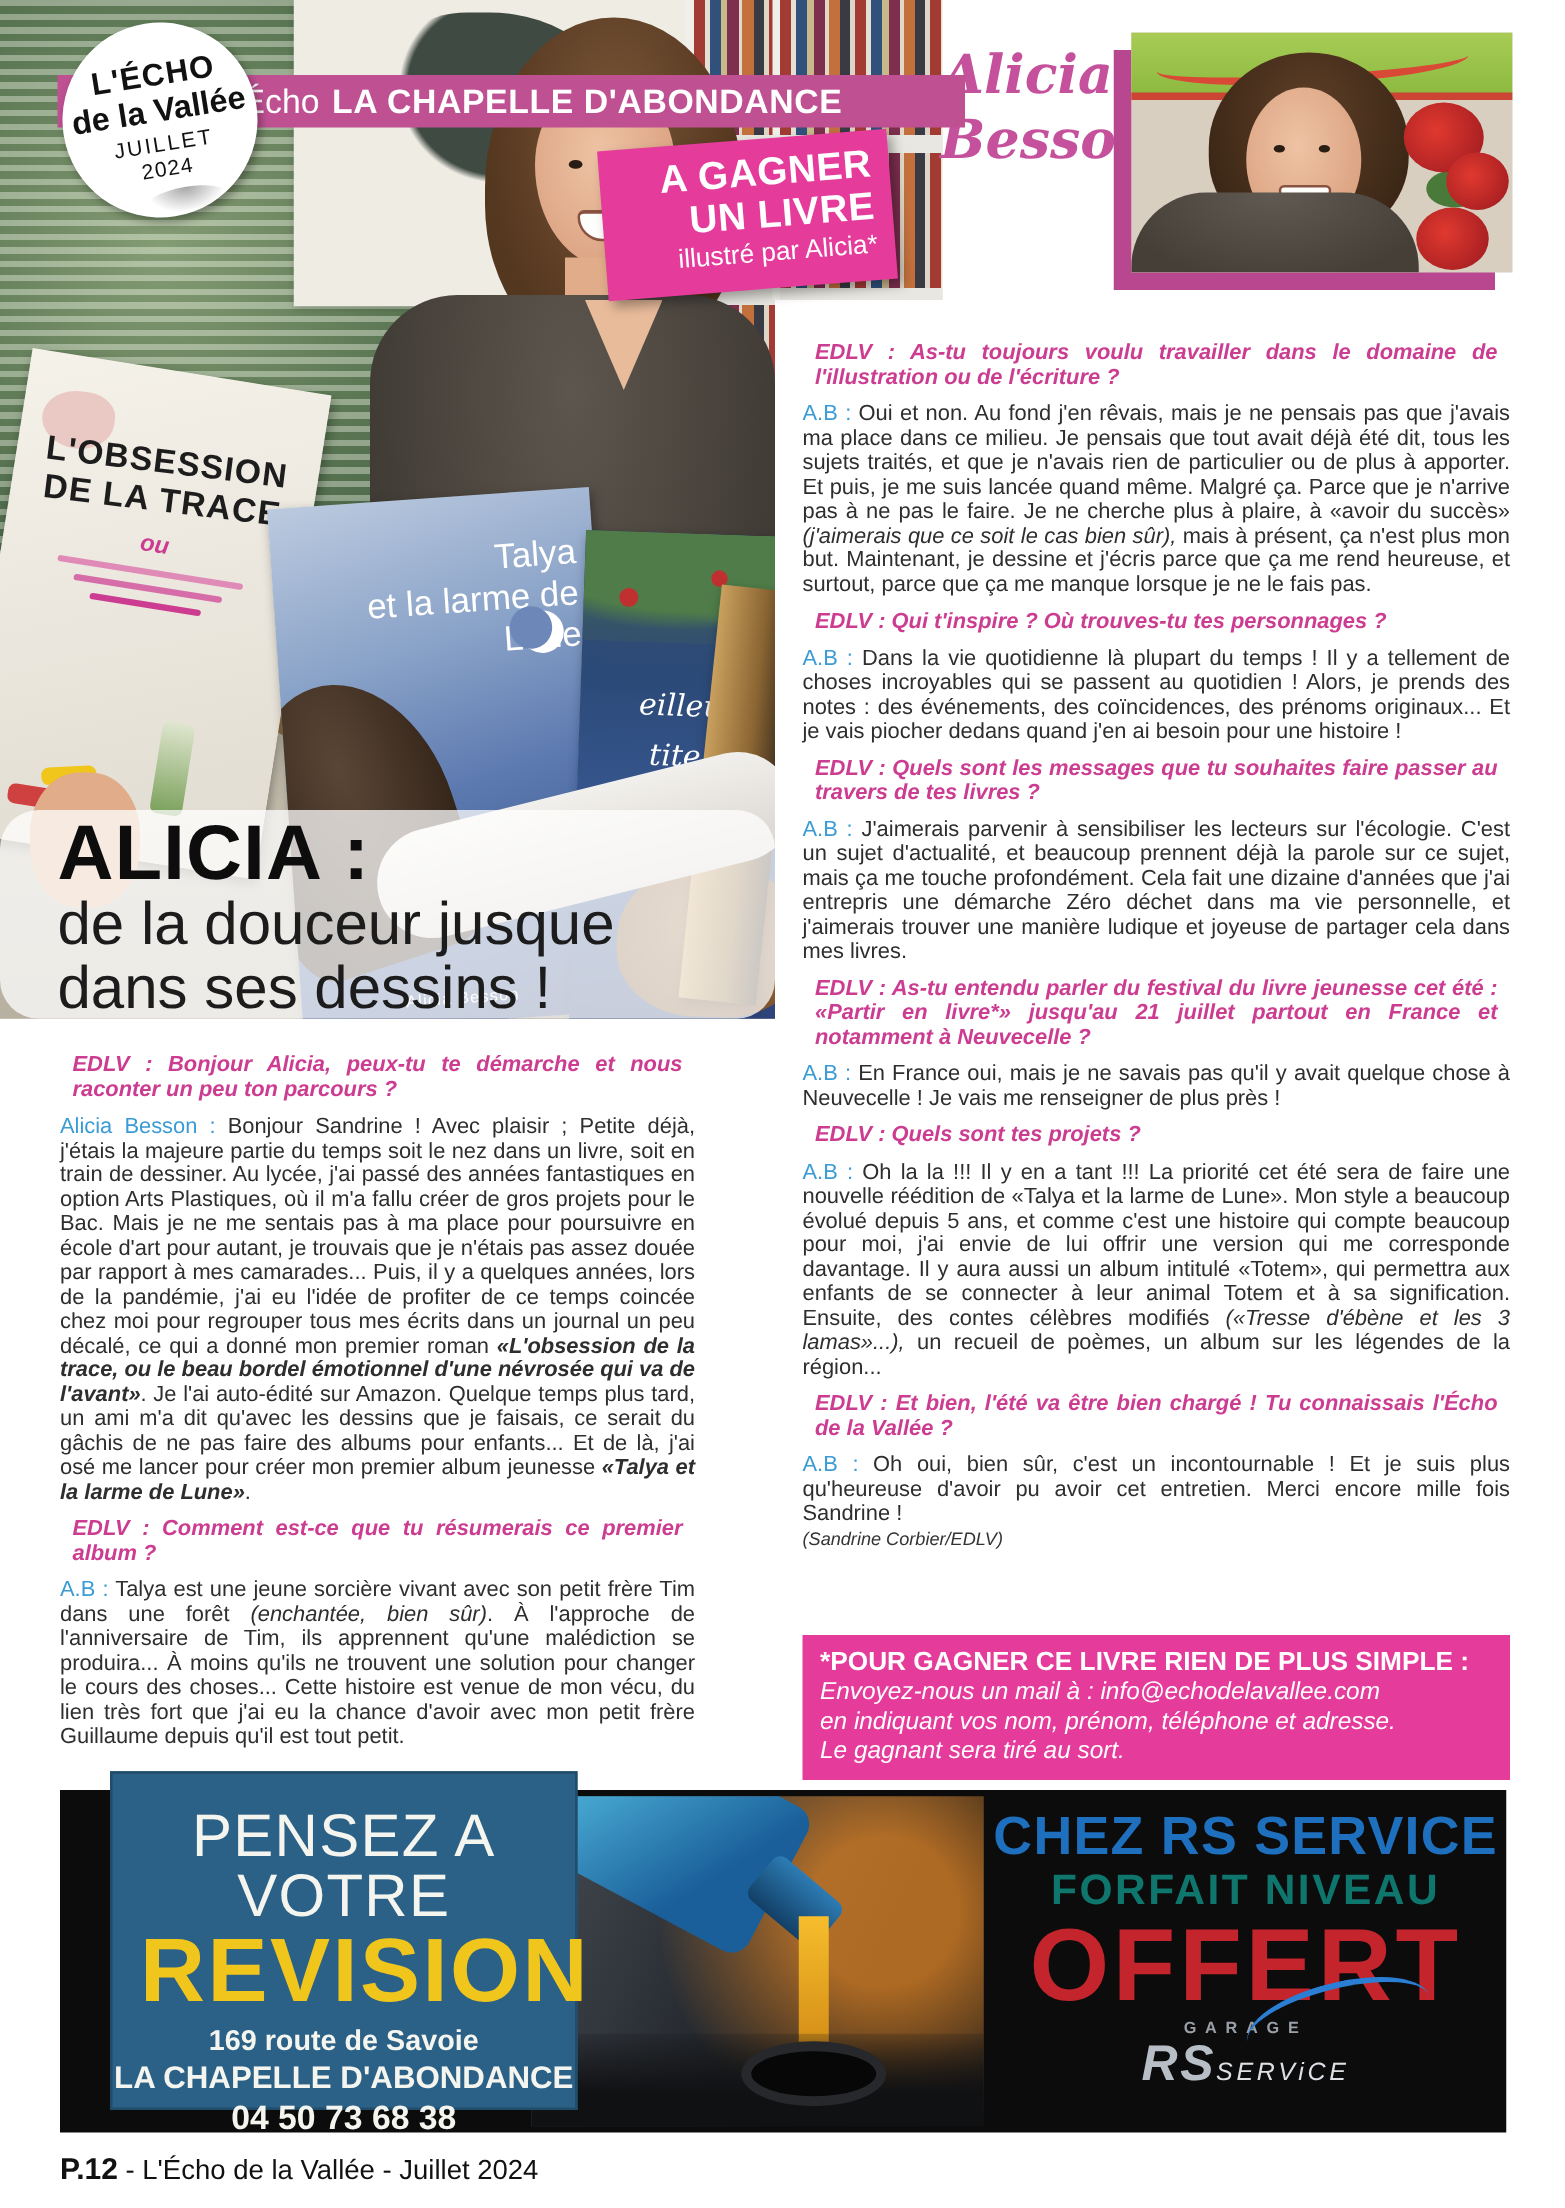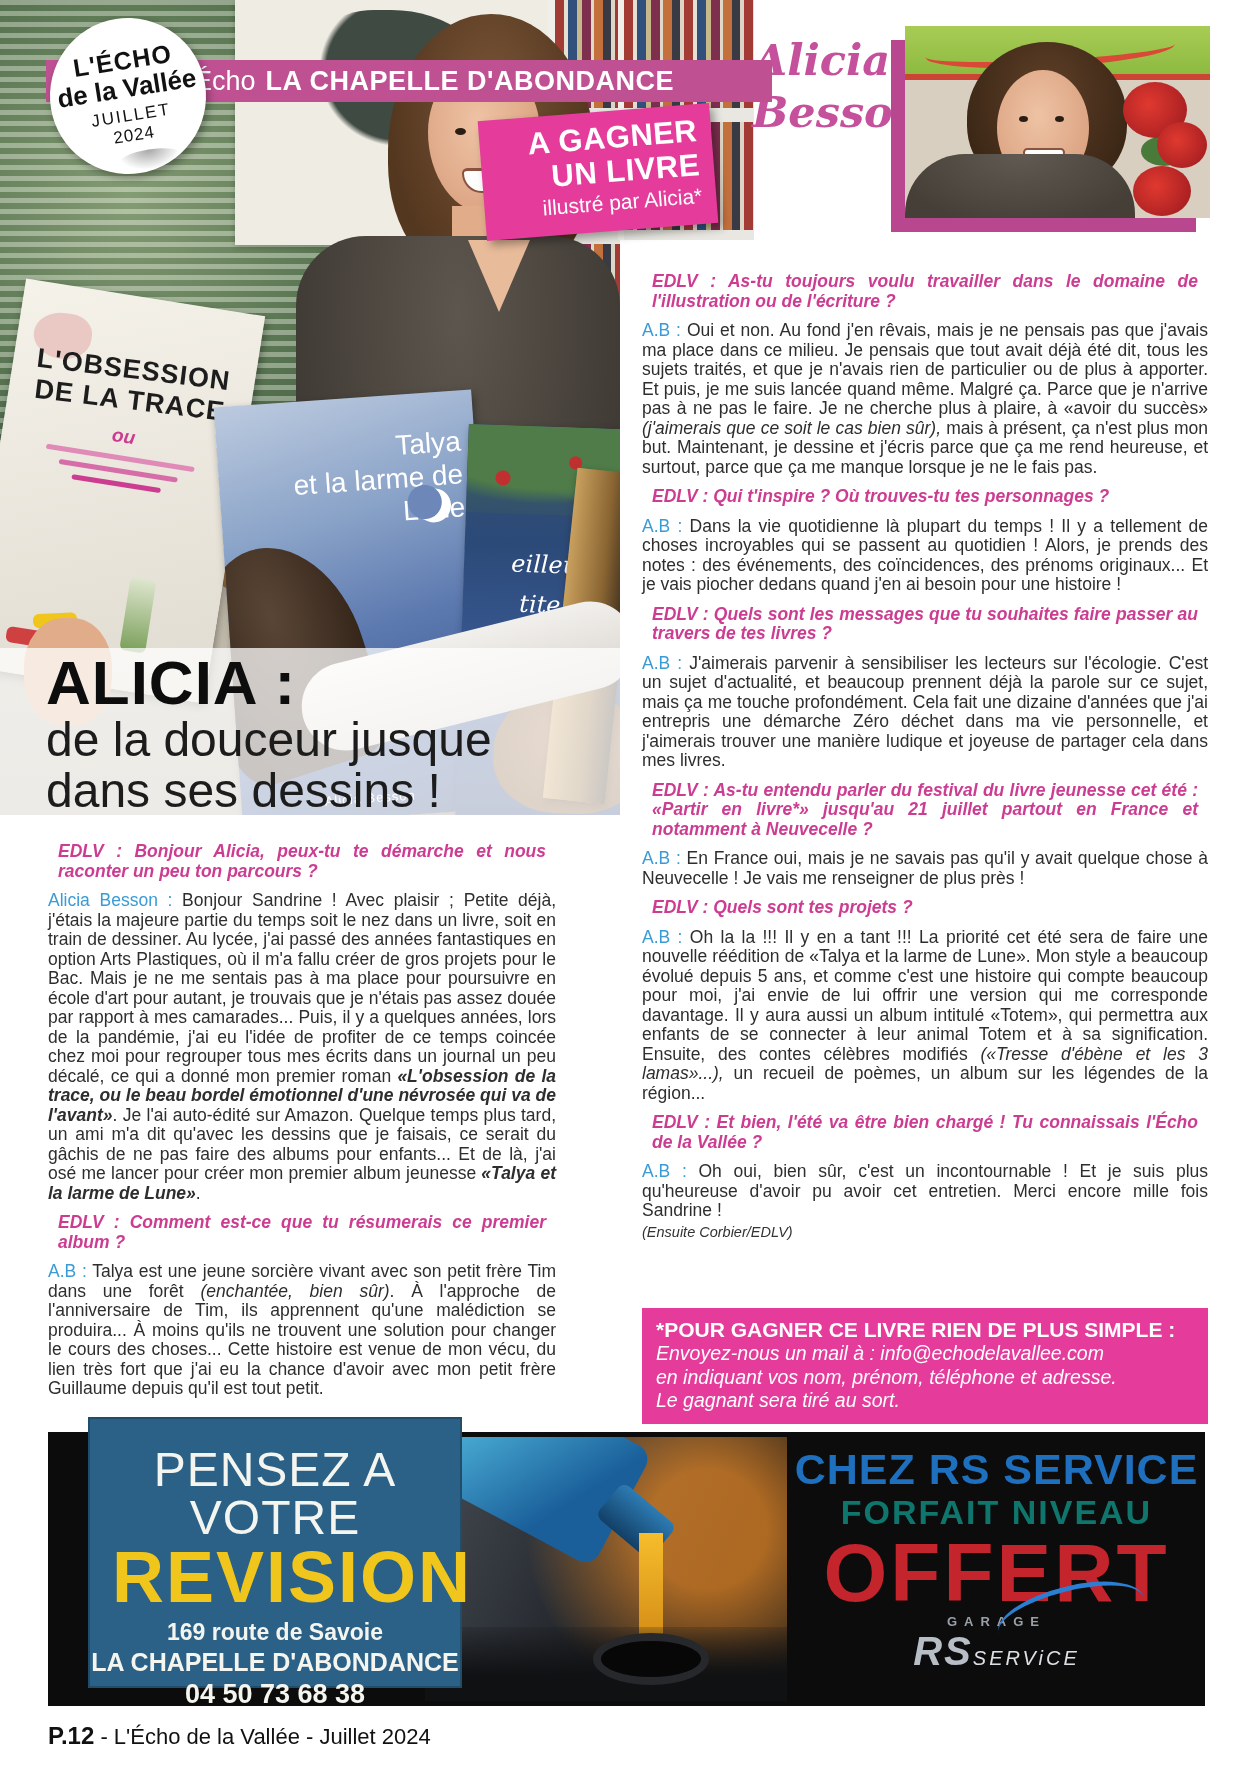--- a/index.html
+++ b/index.html
@@ -90,21 +90,21 @@
   .b3-text{position:absolute;top:118px;width:100%;text-align:center;color:#fff;
       font-family:"DejaVu Serif",serif;font-style:italic;font-size:24px;line-height:40px;white-space:pre-line;}
   .b3-deer{position:absolute;left:36px;bottom:6px;width:150px;height:124px;
       background:radial-gradient(ellipse at 50% 40%, #a87a4e, #7e5530 80%);border-radius:50% 50% 42% 42%;}
   .b3-ant{position:absolute;width:10px;height:64px;background:#7a5630;border-radius:5px;}
   .b3-a1{left:70px;bottom:116px;transform:rotate(-22deg);} .b3-a2{left:120px;bottom:118px;transform:rotate(20deg);}
   .book4{left:560px;top:470px;width:62px;height:332px;transform:rotate(6deg);
       background:linear-gradient(90deg,#c9a05e,#8a6532 60%,#3a2c1e);}
 
   .title-band{position:absolute;left:0;top:648px;width:620px;height:167px;z-index:10;
-      background:rgba(255,255,255,.74);padding:4px 0 0 46px;box-sizing:border-box;}
+      background:rgba(255,255,255,.74);padding:4px 0 0 46px;box-sizing:border-box;border-radius:31px;}
   .title-l1{font-size:62px;font-weight:800;color:#0d0d0d;line-height:62px;letter-spacing:1px;}
   .title-l2{font-size:48px;font-weight:400;color:#1c1c1c;line-height:51px;}
 
   
   .header-bar{position:absolute;left:46px;top:60px;width:726px;height:42px;background:#bf5193;z-index:3;
       display:flex;align-items:center;justify-content:center;padding-left:50px;box-sizing:border-box;color:#fff;font-size:27px;}
   .header-bar .pfx{font-weight:400;margin-right:10px;}
   .header-bar .ttl{font-weight:700;letter-spacing:.5px;}
 
   .badge{position:absolute;left:50px;top:18px;width:156px;height:156px;background:#fff;border-radius:50%;
@@ -317,21 +317,21 @@
     <p class="q">EDLV : Qui t'inspire ? Où trouves-tu tes personnages ?</p>
     <p class="a"><span class="lbl">A.B : </span><span>Dans la vie quotidienne là plupart du temps ! Il y a tellement de choses incroyables qui se passent au quotidien ! Alors, je prends des notes : des événements, des coïncidences, des prénoms originaux... Et je vais piocher dedans quand j'en ai besoin pour une histoire !</span></p>
     <p class="q">EDLV : Quels sont les messages que tu souhaites faire passer au travers de tes livres ?</p>
     <p class="a"><span class="lbl">A.B : </span><span>J'aimerais parvenir à sensibiliser les lecteurs sur l'écologie. C'est un sujet d'actualité, et beaucoup prennent déjà la parole sur ce sujet, mais ça me touche profondément. Cela fait une dizaine d'années que j'ai entrepris une démarche Zéro déchet dans ma vie personnelle, et j'aimerais trouver une manière ludique et joyeuse de partager cela dans mes livres.</span></p>
     <p class="q">EDLV : As-tu entendu parler du festival du livre jeunesse cet été : «Partir en livre*» jusqu'au 21 juillet partout en France et notamment à Neuvecelle ?</p>
     <p class="a"><span class="lbl">A.B : </span><span>En France oui, mais je ne savais pas qu'il y avait quelque chose à Neuvecelle ! Je vais me renseigner de plus près !</span></p>
     <p class="q">EDLV : Quels sont tes projets ?</p>
     <p class="a"><span class="lbl">A.B : </span><span>Oh la la !!! Il y en a tant !!! La priorité cet été sera de faire une nouvelle réédition de «Talya et la larme de Lune». Mon style a beaucoup évolué depuis 5 ans, et comme c'est une histoire qui compte beaucoup pour moi, j'ai envie de lui offrir une version qui me corresponde davantage. Il y aura aussi un album intitulé «Totem», qui permettra aux enfants de se connecter à leur animal Totem et à sa signification. Ensuite, des contes célèbres modifiés </span><span class="it">(«Tresse d'ébène et les 3 lamas»...),</span><span> un recueil de poèmes, un album sur les légendes de la région...</span></p>
     <p class="q">EDLV : Et bien, l'été va être bien chargé ! Tu connaissais l'Écho de la Vallée ?</p>
     <p class="a"><span class="lbl">A.B : </span><span>Oh oui, bien sûr, c'est un incontournable ! Et je suis plus qu'heureuse d'avoir pu avoir cet entretien. Merci encore mille fois Sandrine !</span></p>
-    <p class="credit">(Ensuite Corbier/EDLV)</p>
+    <p class="credit">(Sandrine Corbier/EDLV)</p>
   </div>
 
   <div class="col col-left">
     <p class="q">EDLV : Bonjour Alicia, peux-tu te démarche et nous raconter un peu ton parcours ?</p>
     <p class="a"><span class="lbl">Alicia Besson : </span><span>Bonjour Sandrine ! Avec plaisir ; Petite déjà, j'étais la majeure partie du temps soit le nez dans un livre, soit en train de dessiner. Au lycée, j'ai passé des années fantastiques en option Arts Plastiques, où il m'a fallu créer de gros projets pour le Bac. Mais je ne me sentais pas à ma place pour poursuivre en école d'art pour autant, je trouvais que je n'étais pas assez douée par rapport à mes camarades... Puis, il y a quelques années, lors de la pandémie, j'ai eu l'idée de profiter de ce temps coincée chez moi pour regrouper tous mes écrits dans un journal un peu décalé, ce qui a donné mon premier roman </span><span class="bi">«L'obsession de la trace, ou le beau bordel émotionnel d'une névrosée qui va de l'avant»</span><span>. Je l'ai auto-édité sur Amazon. Quelque temps plus tard, un ami m'a dit qu'avec les dessins que je faisais, ce serait du gâchis de ne pas faire des albums pour enfants... Et de là, j'ai osé me lancer pour créer mon premier album jeunesse </span><span class="bi">«Talya et la larme de Lune»</span><span>.</span></p>
     <p class="q">EDLV : Comment est-ce que tu résumerais ce premier album ?</p>
     <p class="a"><span class="lbl">A.B : </span><span>Talya est une jeune sorcière vivant avec son petit frère Tim dans une forêt </span><span class="it">(enchantée, bien sûr)</span><span>. À l'approche de l'anniversaire de Tim, ils apprennent qu'une malédiction se produira... À moins qu'ils ne trouvent une solution pour changer le cours des choses... Cette histoire est venue de mon vécu, du lien très fort que j'ai eu la chance d'avoir avec mon petit frère Guillaume depuis qu'il est tout petit.</span></p>
   </div>
 
   <div class="contest-box">

